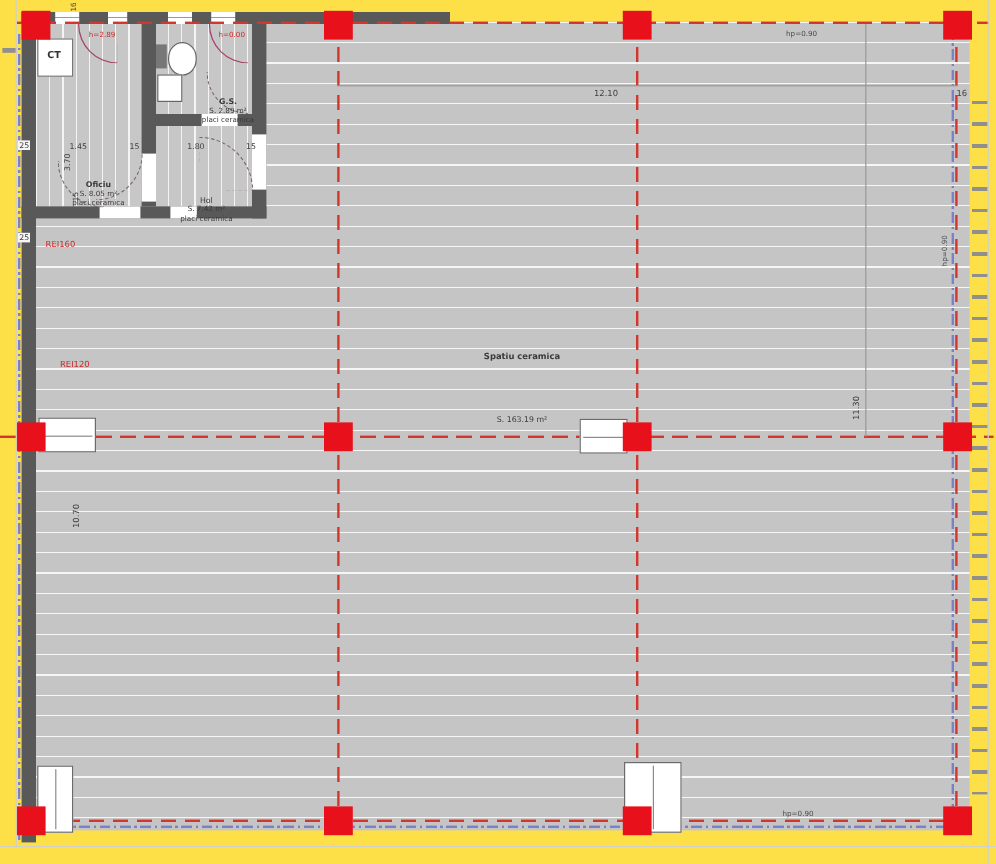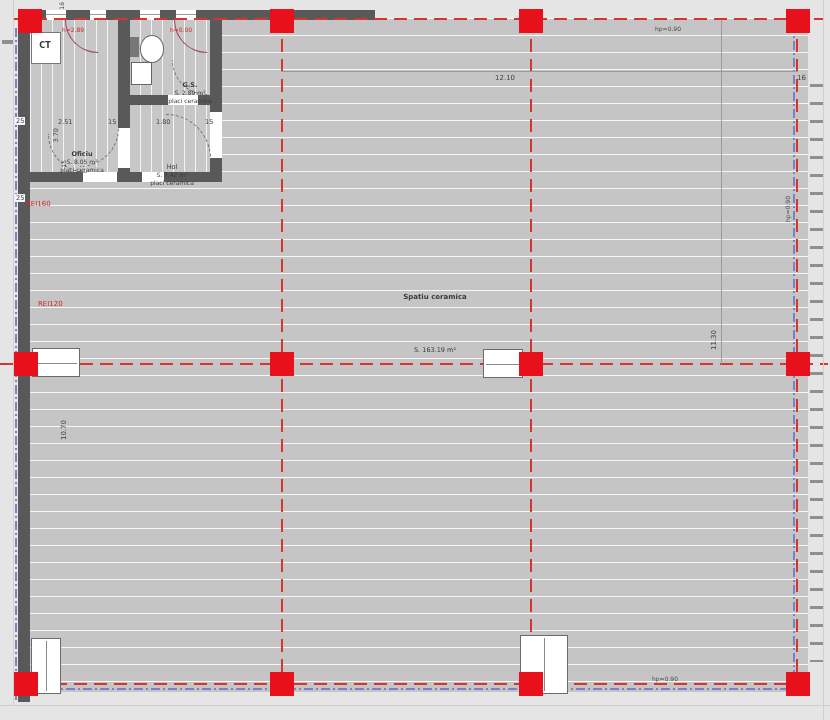--- a/index.html
+++ b/index.html
@@ -1,17 +1,17 @@
 <!DOCTYPE html>
 <html><head>
 <meta charset="utf-8">
 <style>
   html,body{margin:0;padding:0;}
   .sheet{
-    position:relative;width:830px;height:720px;background:#e5e5e5;
+    position:relative;width:830px;height:720px;background:#fde047;
     font-family:"DejaVu Sans",sans-serif;overflow:hidden;color:#3a3a3a;
   }
   .abs{position:absolute;}
   
   .floor-main{
     background-color:#c5c5c5;
     background-image:repeating-linear-gradient(to bottom,rgba(255,255,255,.85) 0 1px,transparent 1px 17px);
   }
   .floor-room{
     background-color:#c7c7c7;
@@ -30,21 +30,21 @@
   .blue-h{height:2px;background:repeating-linear-gradient(to right,#7b80c8 0 9px,transparent 9px 12px,#7b80c8 12px 14px,transparent 14px 17px);}
   .dimline-h{height:1px;background:#9a9a9a;}
   .dimline-v{width:1px;background:#9a9a9a;}
   .ticks-v{background:repeating-linear-gradient(to bottom,#8f8f8f 0 3px,transparent 3px 18px);}
   .t6{font-size:6px;line-height:1.25;}
   .t65{font-size:6.5px;line-height:1.3;margin-top:44px;}
   .t7{font-size:7px;line-height:1.3;}
   .t8{font-size:8px;line-height:1.2;font-weight:bold;}
   .gray{color:#4a4a4a;}
   .dimtxt{color:#3f3f3f;}
-  .red{color:#cb2a28;}
+  .red{color:#cb2a28;margin-left:12px;}
   .ctr{text-align:center;}
   .vtext{writing-mode:vertical-rl;transform:rotate(180deg);}
   .arc-bl{border-left:1px dashed #7c6a6a;border-bottom:1px dashed #7c6a6a;border-bottom-left-radius:100%;}
   .arc-br{border-right:1px dashed #7c6a6a;border-bottom:1px dashed #7c6a6a;border-bottom-right-radius:100%;}
   .arc-tr{border-right:1px dashed #7c6a6a;border-top:1px dashed #7c6a6a;border-top-right-radius:100%;}
   .arcm{border-left:1px solid #a43e68;border-bottom:1px solid #a43e68;border-bottom-left-radius:100%;}
   .edge{background:#cfcfcf;}
 </style>
 </head>
 <body>
@@ -148,21 +148,21 @@
     <div class="t6">S. 7.42 m²</div>
     <div class="t6">placi ceramica</div>
   </div>
 
   <div class="abs ctr" style="left:385px;top:293px;width:100px;">
     <div class="t7" style="font-weight:bold;">Spatiu ceramica</div>
     <div class="t65">S. 163.19 m²</div>
   </div>
 
   <div class="abs t65 dimtxt" style="left:15px;top:73px;background:#f6f6f7;padding:0 1px;">25</div>
-  <div class="abs t65 dimtxt" style="left:58px;top:74px;">2.51</div>
+  <div class="abs t65 dimtxt" style="left:58px;top:74px;">1.45</div>
   <div class="abs t65 dimtxt" style="left:108px;top:74px;">15</div>
   <div class="abs t65 dimtxt" style="left:156px;top:74px;">1.80</div>
   <div class="abs t65 dimtxt" style="left:205px;top:74px;">15</div>
   <div class="abs t65 dimtxt" style="left:15px;top:150px;background:#f6f6f7;padding:0 1px;">25</div>
   <div class="abs t65 dimtxt vtext" style="left:52px;top:84px;">3.70</div>
   <div class="abs t6 dimtxt vtext" style="left:58px;top:2px;">16</div>
   <div class="abs t6 dimtxt vtext" style="left:60px;top:160px;">15</div>
 
   <div class="abs t7 dimtxt" style="left:495px;top:74px;">12.10</div>
   <div class="abs t7 dimtxt" style="left:797px;top:74px;">16</div>

